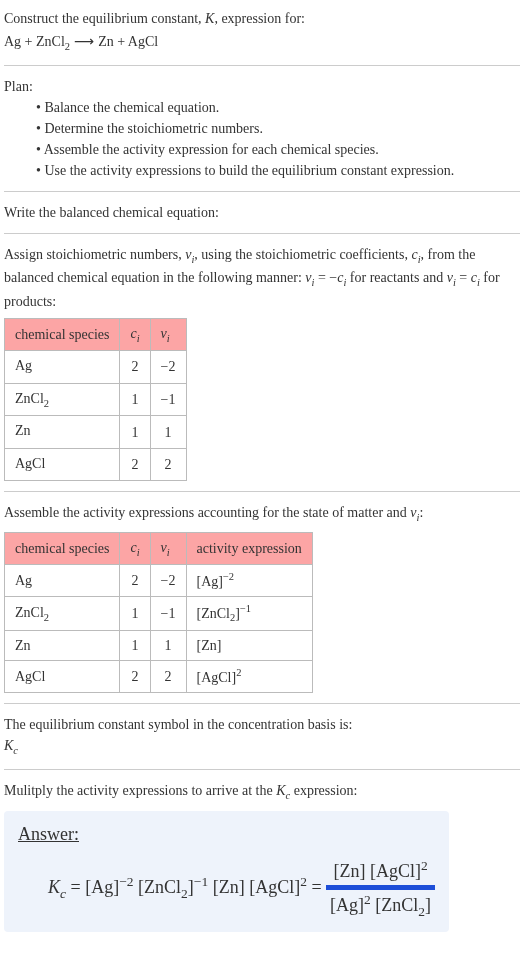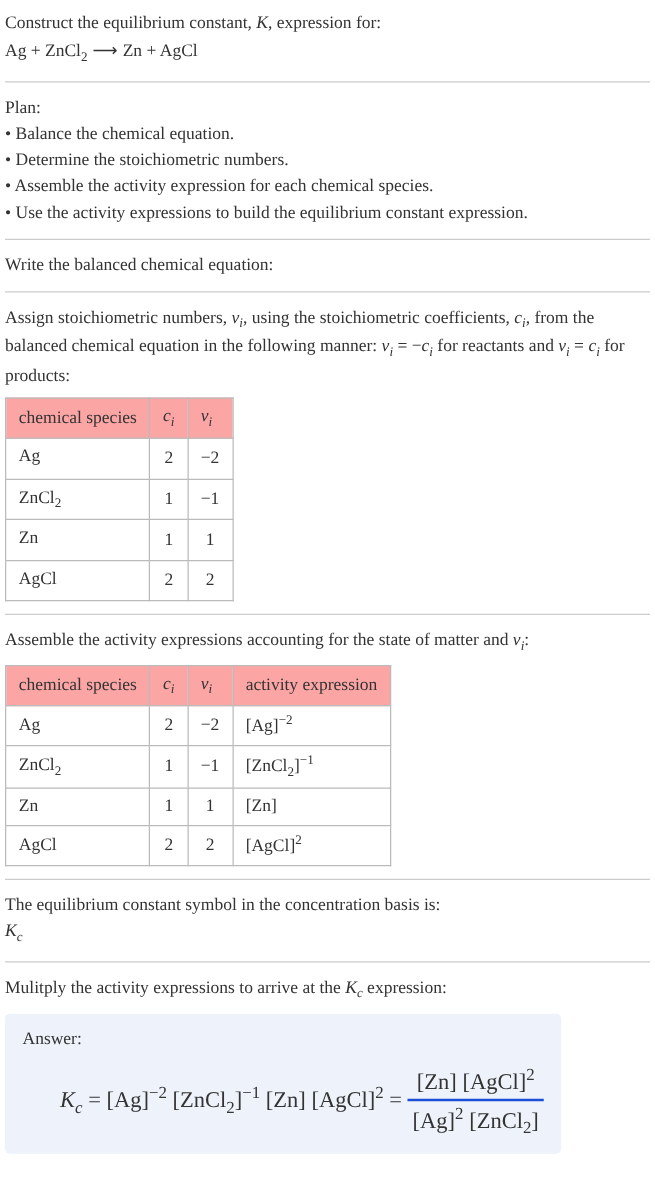--- a/index.html
+++ b/index.html
@@ -57,44 +57,46 @@
       text-align: center;
     }
     .answer-box {
       background: #eef3fb;
       border-radius: 4px;
       padding: 10px 14px;
       margin: 8px 0;
       width: fit-content;
     }
     .answer-label {
-      font-size: 14px;
+      font-size: 18px;
       margin-bottom: 8px;
+      text-decoration: underline;
     }
     .frac {
       display: inline-block;
       vertical-align: middle;
       text-align: center;
     }
     .frac-num {
       display: block;
-      border-bottom: 2px solid #1d4ed8;
+      border-bottom: 5px solid #1d4ed8;
       padding: 0 4px;
     }
     .frac-den {
       display: block;
       padding: 0 4px;
     }
     .kc-line {
       padding-left: 30px;
       font-size: 18px;
     }
     ul.plan {
       list-style: none;
       padding-left: 0;
+      margin-left: 32px;
     }
     ul.plan li::before {
       content: "• ";
     }
     .arrow {
       padding: 0 4px;
     }
   </style>
 </head>
 <body>

